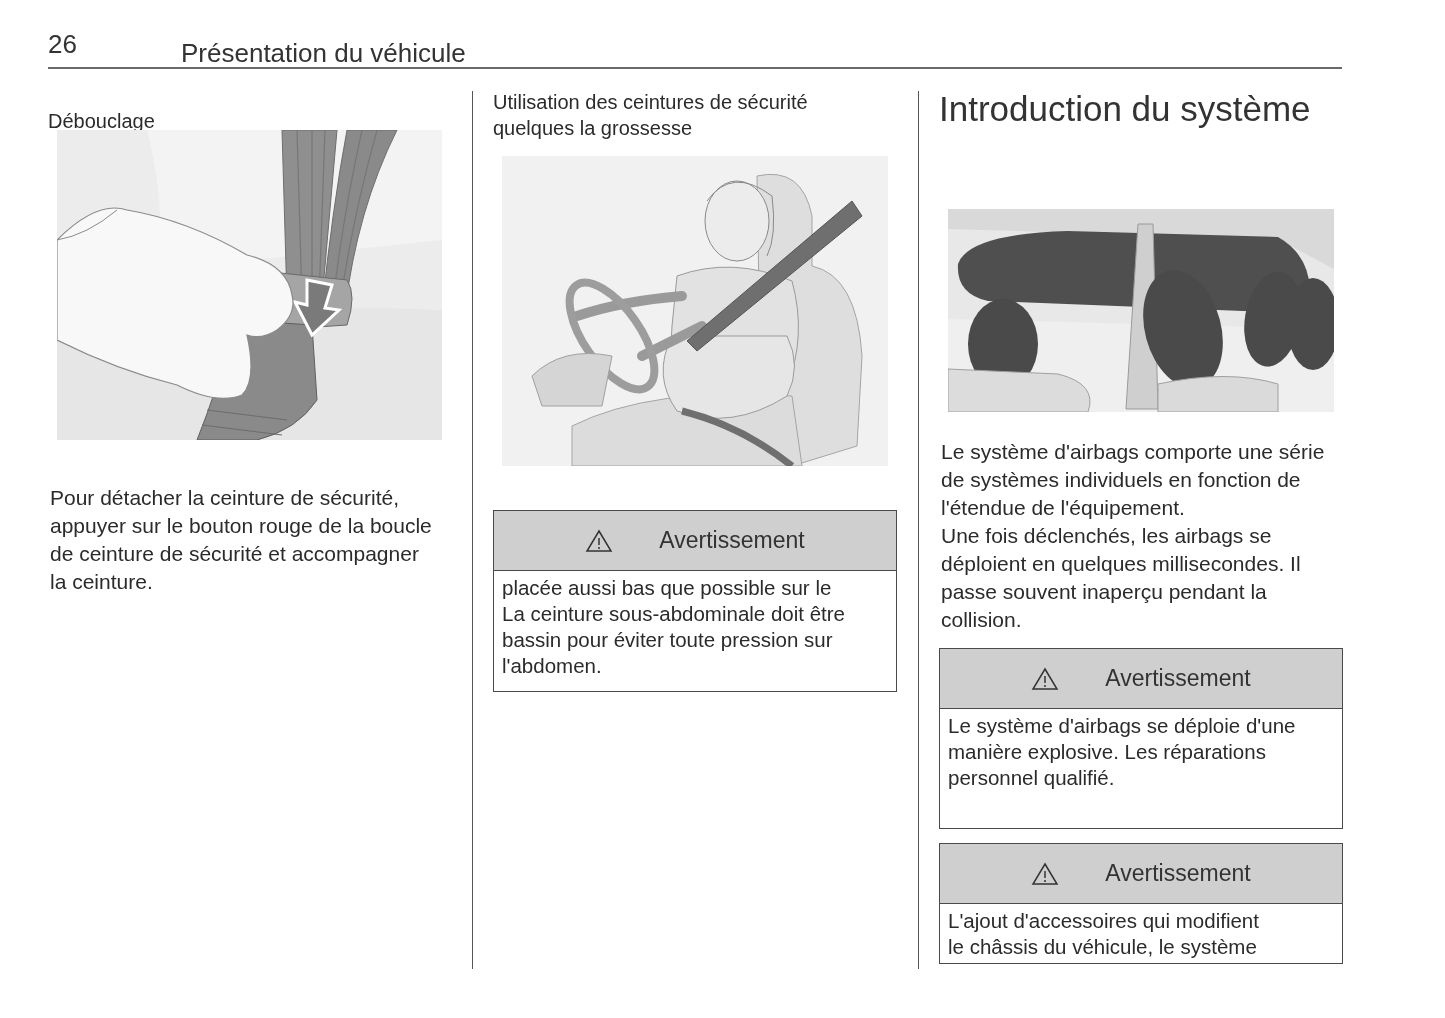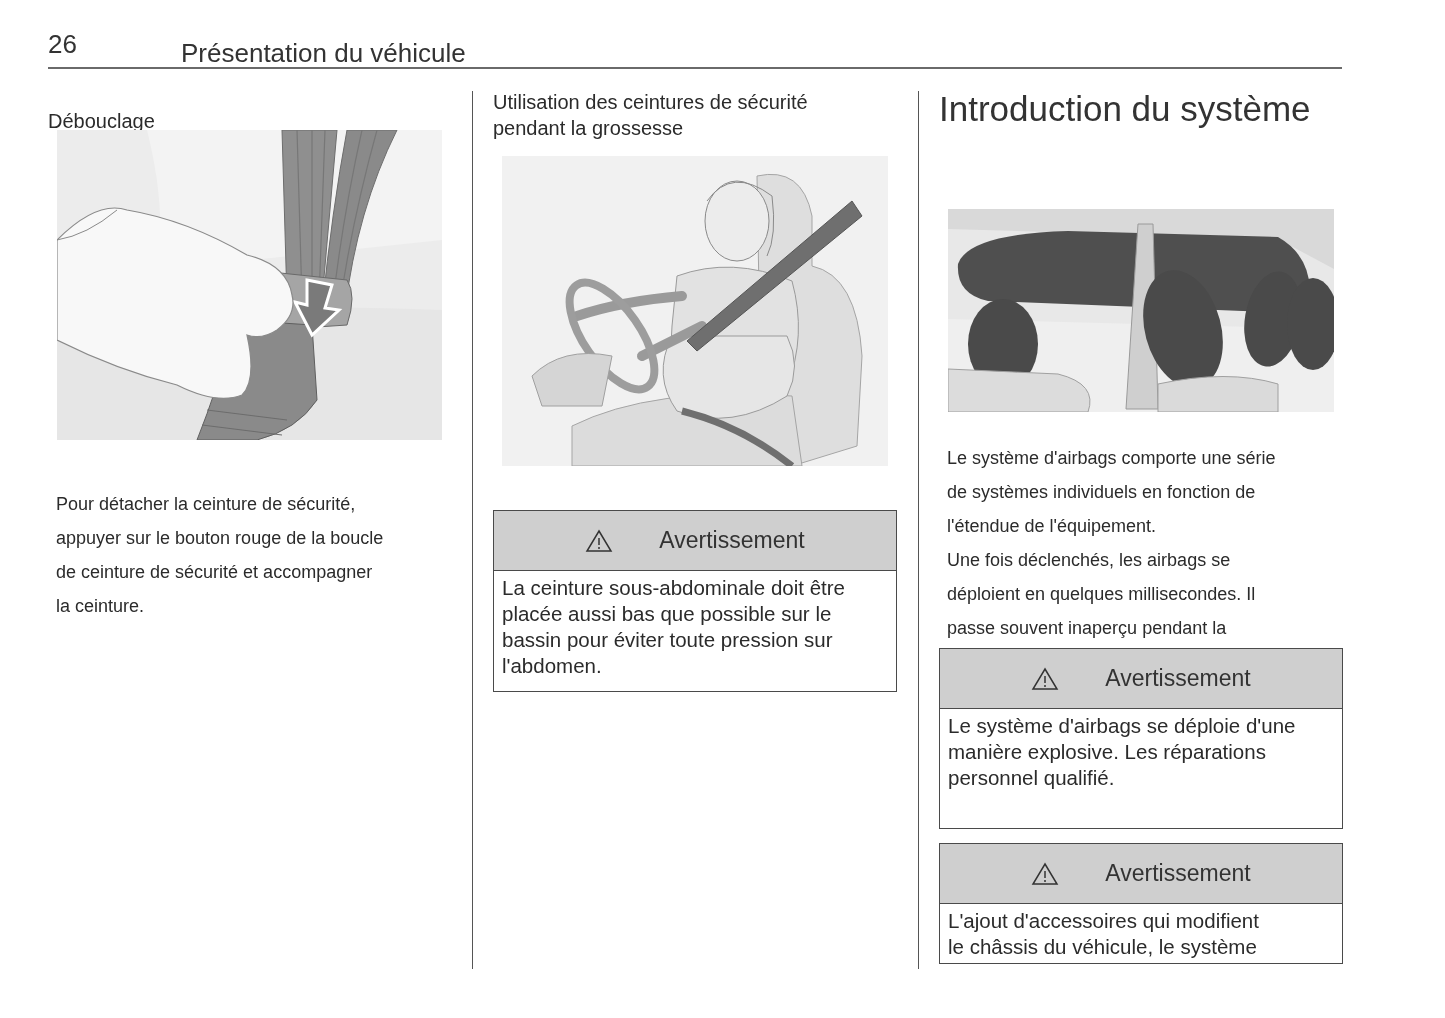--- a/index.html
+++ b/index.html
@@ -7,21 +7,21 @@
     width: 1445px; height: 1018px; position: relative; overflow: hidden;
     font-family: "Liberation Sans", sans-serif; color: #2b2b2b;
   }
   .page-number { position: absolute; left: 48px; top: 29px; font-size: 26px; color: #333; }
   .page-title { position: absolute; left: 181px; top: 38px; font-size: 26px; color: #333; }
   .header-rule { position: absolute; left: 48px; top: 67px; width: 1294px; height: 2px; background: #6a6a6a; }
   .col-divider { position: absolute; top: 91px; width: 1px; height: 878px; background: #555; }
   .col { position: absolute; }
   .subhead { font-size: 20px; line-height: 26px; color: #2b2b2b; margin: 0; }
   .bigtitle { font-size: 35px; line-height: 41px; color: #333; margin: 0; font-weight: normal; }
-  .body-text { font-size: 18px; line-height: 26px; color: #2b2b2b; margin: 8px; }
+  .body-text { font-size: 21px; line-height: 26px; color: #2b2b2b; margin: 2px; }
   .figure { position: absolute; background: #eeeeee; overflow: hidden; }
   .figure svg { display: block; width: 100%; height: 100%; }
   .warn-box { position: absolute; border: 1.5px solid #4a4a4a; background: #fff; box-sizing: border-box; }
   .warn-head {
     background: #cfcfcf; border-bottom: 1.5px solid #4a4a4a; height: 60px; box-sizing: border-box;
     display: flex; align-items: center; justify-content: center; font-size: 23px; color: #333; gap: 40px;
   }
   .warn-head .tri { width: 28px; height: 24px; margin-right: 6px; display: inline-block; }
   .warn-body { padding: 4px 8px 6px 8px; font-size: 20.5px; line-height: 26px; color: #2b2b2b; }
 </style>
@@ -64,21 +64,21 @@
 
 <div class="col" style="left:48px; top:483px; width:410px;">
   <p class="body-text">Pour détacher la ceinture de sécurité,</p>
   <p class="body-text">appuyer sur le bouton rouge de la boucle</p>
   <p class="body-text">de ceinture de sécurité et accompagner</p>
   <p class="body-text">la ceinture.</p>
 </div>
 
 <div class="col" style="left:493px; top:89px; width:410px;">
   <p class="subhead">Utilisation des ceintures de sécurité</p>
-  <p class="subhead">pendant la grossesse</p>
+  <p class="subhead">quelques la grossesse</p>
 </div>
 
 <div class="figure" style="left:502px; top:156px; width:386px; height:310px; background:#f1f1f1;">
   <svg viewBox="0 0 386 310">
     <rect width="386" height="310" fill="#f1f1f1"></rect>
 
     <path d="M255 20 Q300 10 310 60 L310 110 Q355 120 360 200 L355 290 L290 310 L260 310 Z" fill="#dedede" stroke="#a5a5a5"></path>
     <path d="M70 270 Q150 230 290 240 L300 310 L70 310 Z" fill="#dcdcdc" stroke="#a5a5a5"></path>
 
     <path d="M175 120 Q230 100 290 125 Q305 180 285 230 L200 245 Q165 220 170 170 Z" fill="#e2e2e2" stroke="#9a9a9a"></path>
@@ -101,22 +101,22 @@
 <div class="warn-box" style="left:493px; top:510px; width:404px; height:182px;">
   <div class="warn-head">
     <svg class="tri" viewBox="0 0 28 24">
       <path d="M14 2 L26 22 L2 22 Z" fill="none" stroke="#333" stroke-width="1.5"></path>
       <path d="M14 9 L14 16" stroke="#333" stroke-width="1.5"></path>
       <circle cx="14" cy="19" r="1" fill="#333"></circle>
     </svg>
     <span>Avertissement</span>
   </div>
   <div class="warn-body">
+    <div>placée aussi bas que possible sur le</div>
     <div>La ceinture sous-abdominale doit être</div>
-    <div>placée aussi bas que possible sur le</div>
     <div>bassin pour éviter toute pression sur</div>
     <div>l'abdomen.</div>
   </div>
 </div>
 
 <div class="col" style="left:939px; top:88px; width:410px;">
   <h1 class="bigtitle">Introduction du système</h1>
 </div>
 
 <div class="figure" style="left:948px; top:209px; width:386px; height:203px; background:#e9e9e9;">

